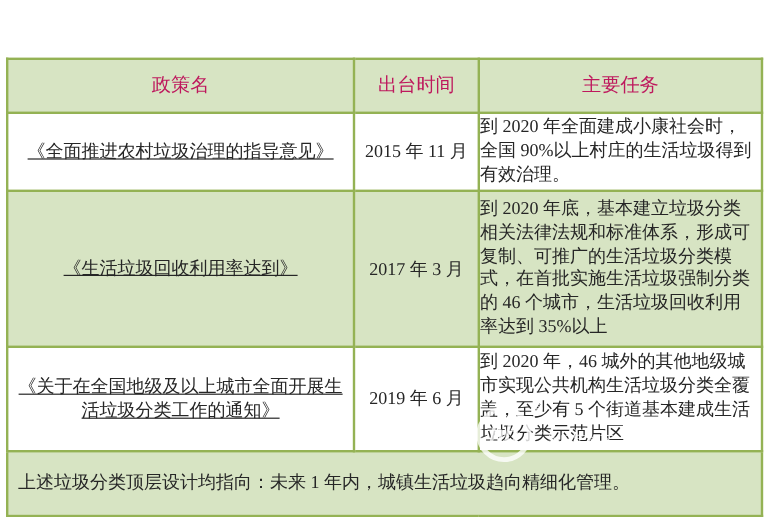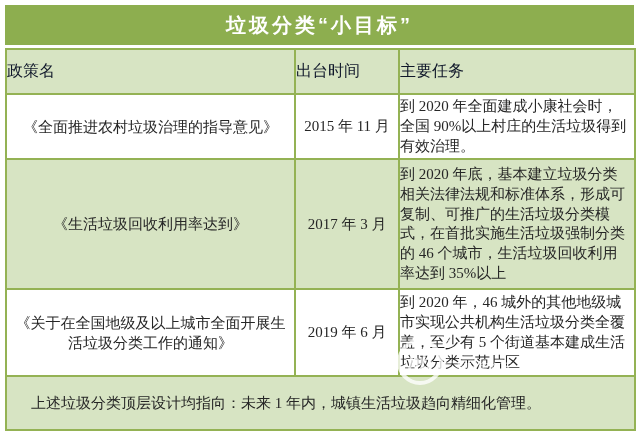--- a/index.html
+++ b/index.html
@@ -39,31 +39,31 @@
   }
   .policy-table td, .policy-table th {
     border: 2px solid #94b254;
     vertical-align: middle;
     font-weight: normal;
   }
   .col-policy { width: 289px; }
   .col-date   { width: 104px; }
   .col-task   { width: 236px; }
   .hdr-row    { height: 45px; background: #d7e4c3; }
-  .hdr-row th { text-align: left; font-size: 16px; color: #0f172a; }
+  .hdr-row th { text-align: center; font-size: 16px; color: #be185d; }
   .row-white  { background: #ffffff; }
   .row-green  { background: #d7e4c3; }
   .r1 { height: 59px; }
   .r2 { height: 130px; }
   .r3 { height: 87px; }
-  .cell-policy { text-align: center; padding: 2px 6px; line-height: 1.35; }
+  .cell-policy { text-align: center; padding: 2px 6px; line-height: 1.35; text-decoration: underline; }
   .cell-date   { text-align: center; padding: 2px 2px; white-space: nowrap; margin-left: 44px; }
   .cell-task   { text-align: left; padding: 2px 3px 2px 0; line-height: 1.32; }
   .footer-row  { height: 54px; background: #d7e4c3; }
-  .footer-row td { text-align: left; padding: 4px 4px 4px 24px; line-height: 1.4; }
+  .footer-row td { text-align: left; padding: 4px 4px 4px 8px; line-height: 1.4; }
   .watermark {
     position: absolute;
     right: 2px; bottom: 4px;
     width: 236px; height: 88px;
     pointer-events: none;
     color: rgba(255,255,255,0.78);
     font-family: "Liberation Sans", "DejaVu Sans", sans-serif;
   }
   .wm-top {
     display: flex;
@@ -107,23 +107,20 @@
     margin-top: -2px;
     margin-left: 34px;
     white-space: nowrap;
   }
 </style>
 </head>
 <body>
 
 <div class="page">
 
-  <div class="title-bar">
-    <span class="title-text">垃圾分类“小目标”</span>
-  </div>
 
   <table class="policy-table">
     <colgroup>
       <col class="col-policy">
       <col class="col-date">
       <col class="col-task">
     </colgroup>
     <tbody>
       <tr class="hdr-row">
         <th>政策名</th>

